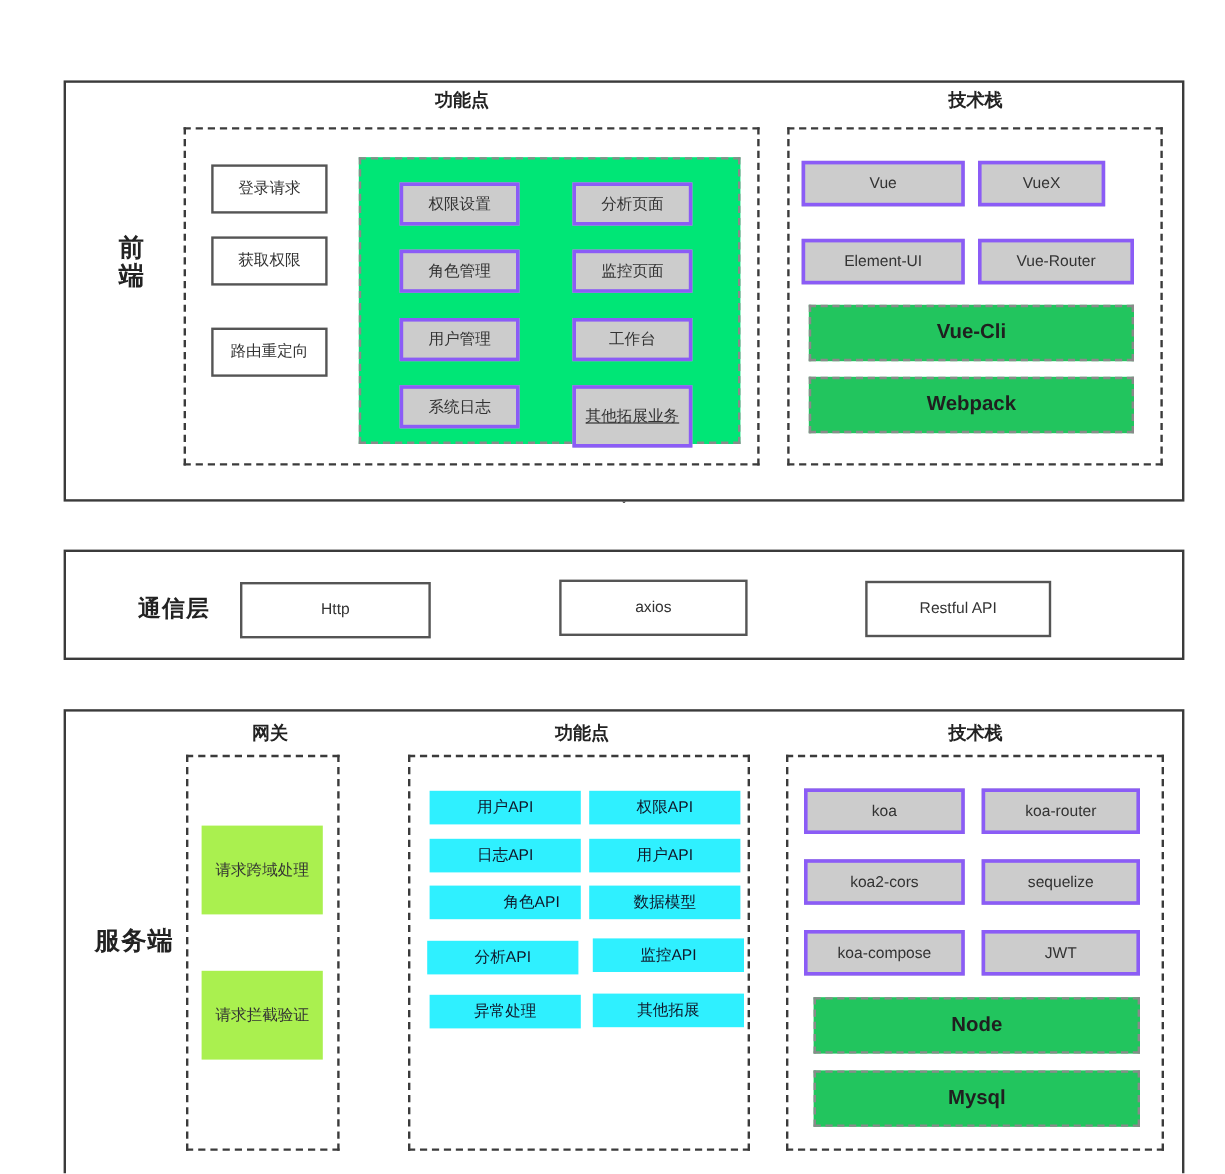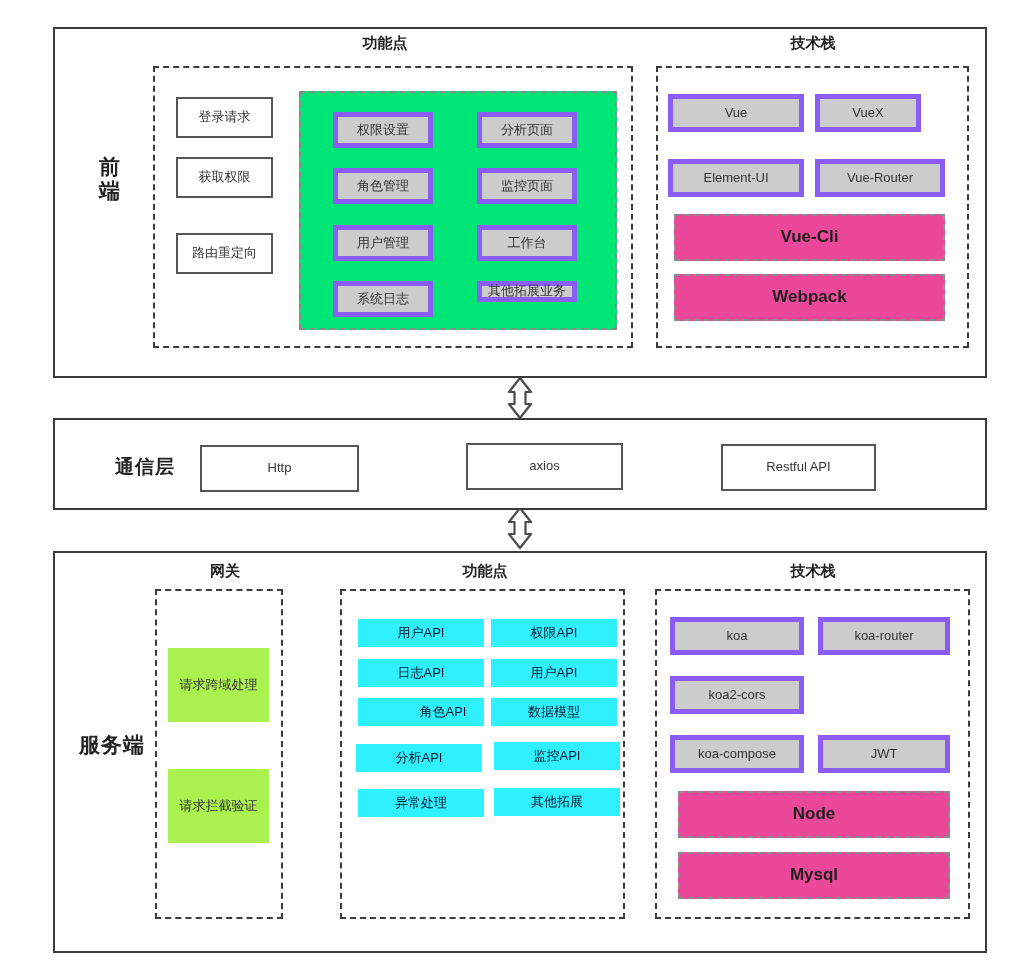--- a/index.html
+++ b/index.html
@@ -10,21 +10,21 @@
   }
   #canvas{
     position:relative;
     width:1021px;
     height:978px;
     overflow:hidden;
     background:#ffffff;
   }
 
   
-  .abs{position:absolute;box-sizing:border-box;}
+  .abs{position:absolute;box-sizing:border-box;margin-top:40px;}
 
   .outer-frame{
     border:2.5px solid #3b3b3b;
     background:#ffffff;
   }
 
   .dashed-group{
     border:2.5px dashed #3b3b3b;
     background:transparent;
   }
@@ -54,30 +54,30 @@
     text-align:center;
     font-size:13px;
     color:#333333;
     box-sizing:border-box;
     line-height:1.1;
   }
 
   
   .chip-grey{
     background:#cccccc;
-    border:5px solid #8b5cf6;
+    border:3px solid #8b5cf6;
   }
   
   .chip-white{
     background:#ffffff;
     border:2px solid #555555;
   }
   
   .chip-green{
-    background:#ec4899;
+    background:#22c55e;
     border:2px dashed #8a8a8a;
     font-weight:bold;
     font-size:17px;
     color:#1f1f1f;
   }
   
   .chip-cyan{
     background:#2ff0ff;
     border:none;
     font-size:13px;
@@ -185,21 +185,21 @@
 
   <div class="abs box chip-grey" style="left:477px; top:112px; width:100px; height:36px;">
     <span>分析页面</span>
   </div>
   <div class="abs box chip-grey" style="left:477px; top:168px; width:100px; height:36px;">
     <span>监控页面</span>
   </div>
   <div class="abs box chip-grey" style="left:477px; top:225px; width:100px; height:36px;">
     <span>工作台</span>
   </div>
-  <div class="abs box chip-grey" style="left:477px; top:281px; width:100px; height:21px;">
+  <div class="abs box chip-grey" style="left:477px; top:281px; width:100px; height:52px;text-decoration:underline;">
     <span>其他拓展业务</span>
   </div>
 
   <div class="abs group-title" style="left:733px; top:34px; width:160px;">技术栈</div>
 
   <div class="abs dashed-group" style="left:656px; top:66px; width:313px; height:282px;"></div>
 
   <div class="abs box chip-grey" style="left:668px; top:94px; width:136px; height:38px;">
     <span>Vue</span>
   </div>
@@ -291,20 +291,23 @@
 
   <div class="abs box chip-grey" style="left:670px; top:617px; width:134px; height:38px;">
     <span>koa</span>
   </div>
   <div class="abs box chip-grey" style="left:818px; top:617px; width:132px; height:38px;">
     <span>koa-router</span>
   </div>
   <div class="abs box chip-grey" style="left:670px; top:676px; width:134px; height:38px;">
     <span>koa2-cors</span>
   </div>
+  <div class="abs box chip-grey" style="left:818px; top:676px; width:132px; height:38px;">
+    <span>sequelize</span>
+  </div>
   <div class="abs box chip-grey" style="left:670px; top:735px; width:134px; height:38px;">
     <span>koa-compose</span>
   </div>
   <div class="abs box chip-grey" style="left:818px; top:735px; width:132px; height:38px;">
     <span>JWT</span>
   </div>
 
   <div class="abs box chip-green" style="left:678px; top:791px; width:272px; height:47px;">
     <span>Node</span>
   </div>

